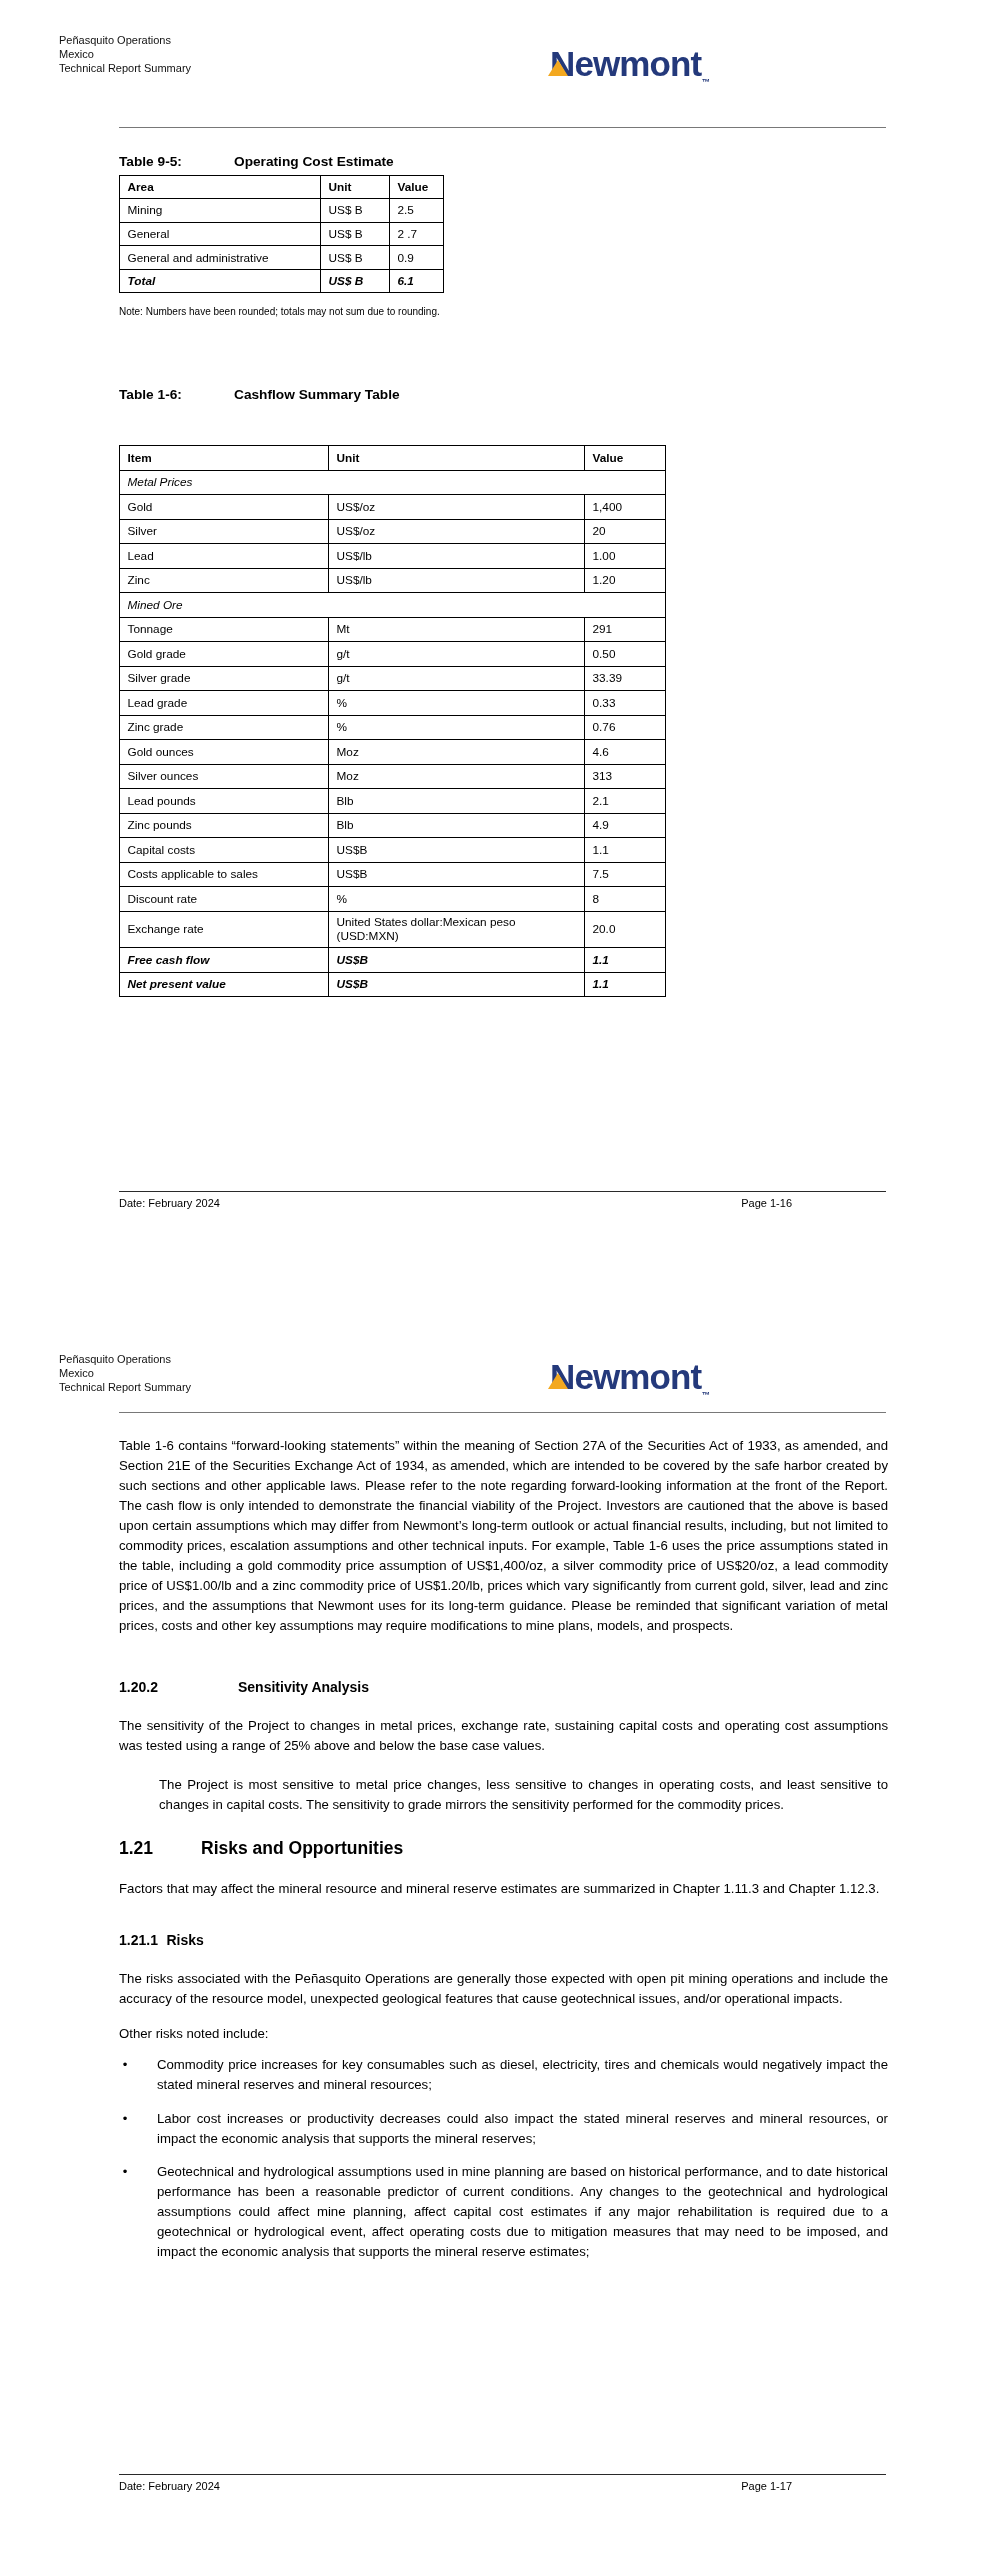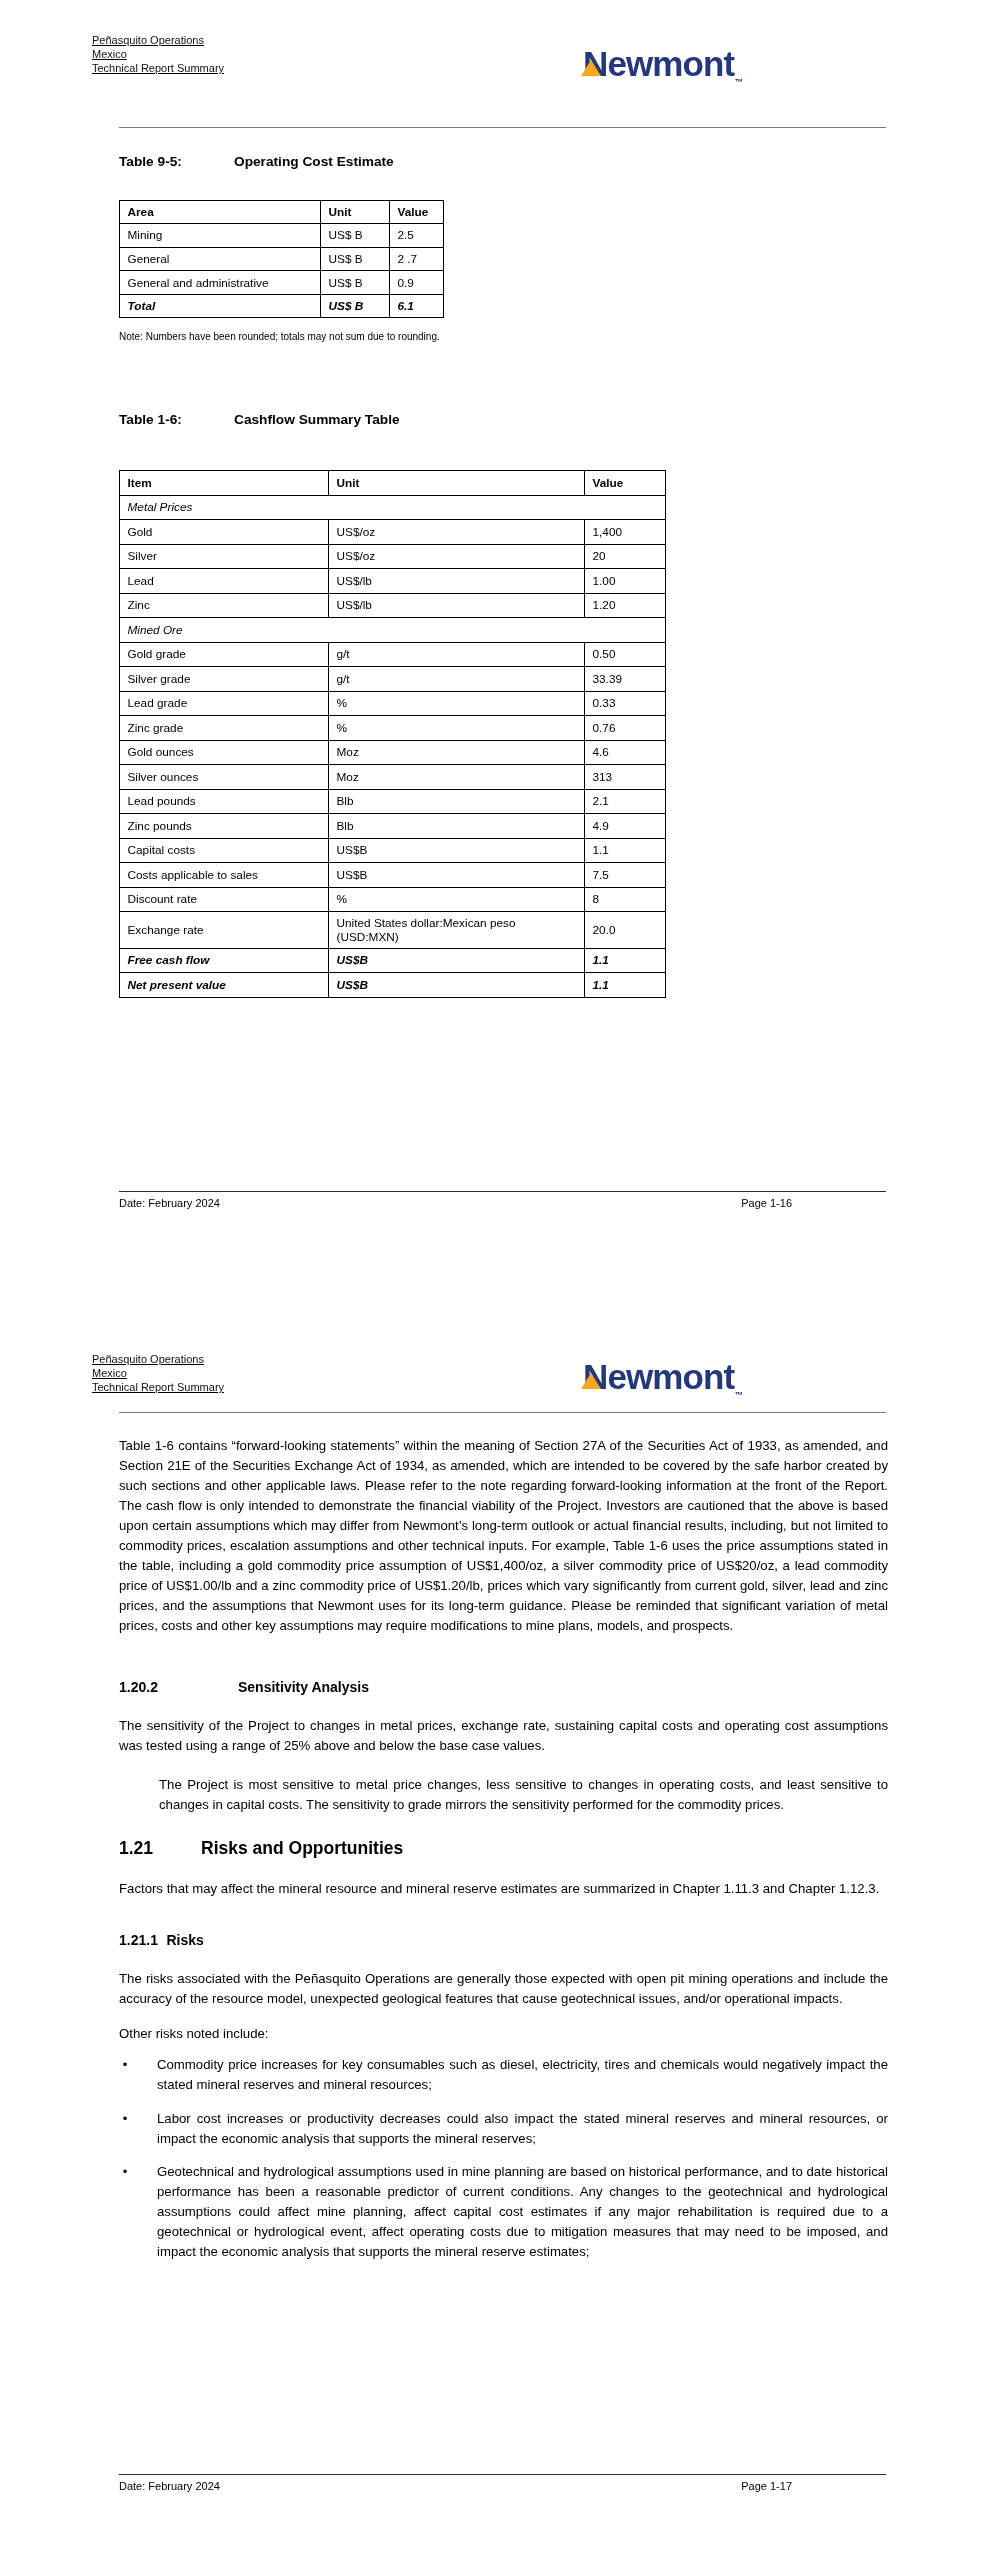--- a/index.html
+++ b/index.html
@@ -2,21 +2,21 @@
 <html style="font-size:15px"><head>
 <meta charset="utf-8">
 <style>
   * { margin:0; padding:0; box-sizing:border-box; }
   html,body { background:#e9e9e9; }
   body { font-family:"Liberation Sans","DejaVu Sans",sans-serif; color:#000; }
   .canvas { position:relative; width:995px; height:2576px; background:#ffffff; overflow:hidden; }
   .page { position:relative; width:100%; height:1288px; }
 
   
-  .doc-header { position:relative; margin-left:92px; width:767px;text-decoration:underline; }
+  .doc-header { position:relative; margin-left:59px; width:767px; }
   .p1 .doc-header { padding-top:33px; }
   .p2 .doc-header { padding-top:64px; }
   .header-lines { font-size:11px; line-height:14px; color:#111; }
   .logo { position:absolute; left:491px; width:208px; }
   .p1 .logo { top:45px; }
   .p2 .logo { top:70px; }
   .logo-wordmark { position:relative; display:inline-block; font-size:35px; font-weight:bold;
                    color:#24397b; letter-spacing:-0.9px; line-height:38px; }
   .logo-triangle { position:absolute; left:-1.9px; bottom:6.6px; width:0; height:0;
                    border-left:10.4px solid transparent; border-right:10.4px solid transparent;
@@ -33,21 +33,21 @@
   .tcaption { font-weight:bold; font-size:13.7px; line-height:17px; }
   .tcaption .lbl { display:inline-block; min-width:115px; }
   .cap15 { margin-top:24.5px; }
   .cap16 { margin-top:68px; }
 
   
   table { border-collapse:collapse; font-size:11.8px; table-layout:fixed; }
   th,td { border:1.4px solid #000; padding:3.8px 7.5px; text-align:left; vertical-align:middle;
           font-weight:normal; overflow:hidden; }
   th { font-weight:bold; }
-  .t15 { width:324px; margin-top:30px; }
+  .t15 { width:324px; margin-top:5px; }
   .t15 th,.t15 td { height:23.6px; }
   .t16 { width:545px; margin-top:42px;padding-left:20px; }
   .t16 th,.t16 td { height:24.5px; }
   tr.sec td { font-style:italic; }
   tr.tot td { font-weight:bold; font-style:italic; }
   .note { font-size:10px; line-height:12.3px; margin-top:12.3px; }
 
   
   .page-footer { position:absolute; left:119px; width:767px; }
   .pf1 { top:1191px; } .pf2 { top:1186px; }
@@ -178,20 +178,25 @@
           </tr>
           <tr>
             <td>Zinc</td>
             <td>US$/lb</td>
             <td>1.20</td>
           </tr>
           <tr class="sec">
               <td colspan="3">Mined Ore</td>
             </tr>
           <tr>
+            <td>Tonnage</td>
+            <td>Mt</td>
+            <td>291</td>
+          </tr>
+          <tr>
             <td>Gold grade</td>
             <td>g/t</td>
             <td>0.50</td>
           </tr>
           <tr>
             <td>Silver grade</td>
             <td>g/t</td>
             <td>33.39</td>
           </tr>
           <tr>

